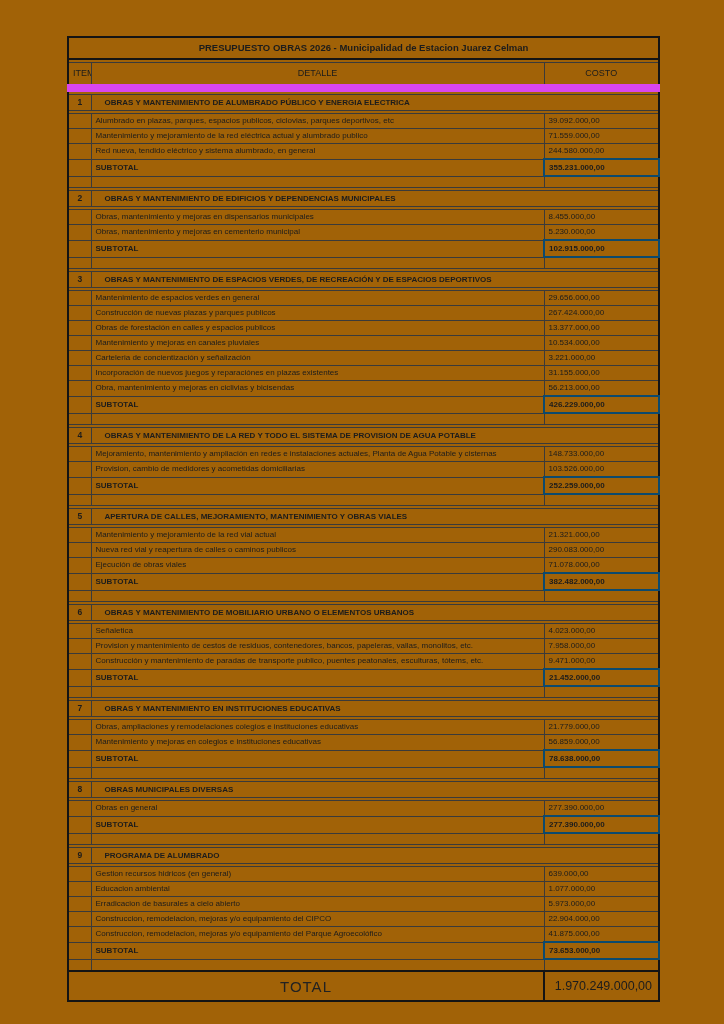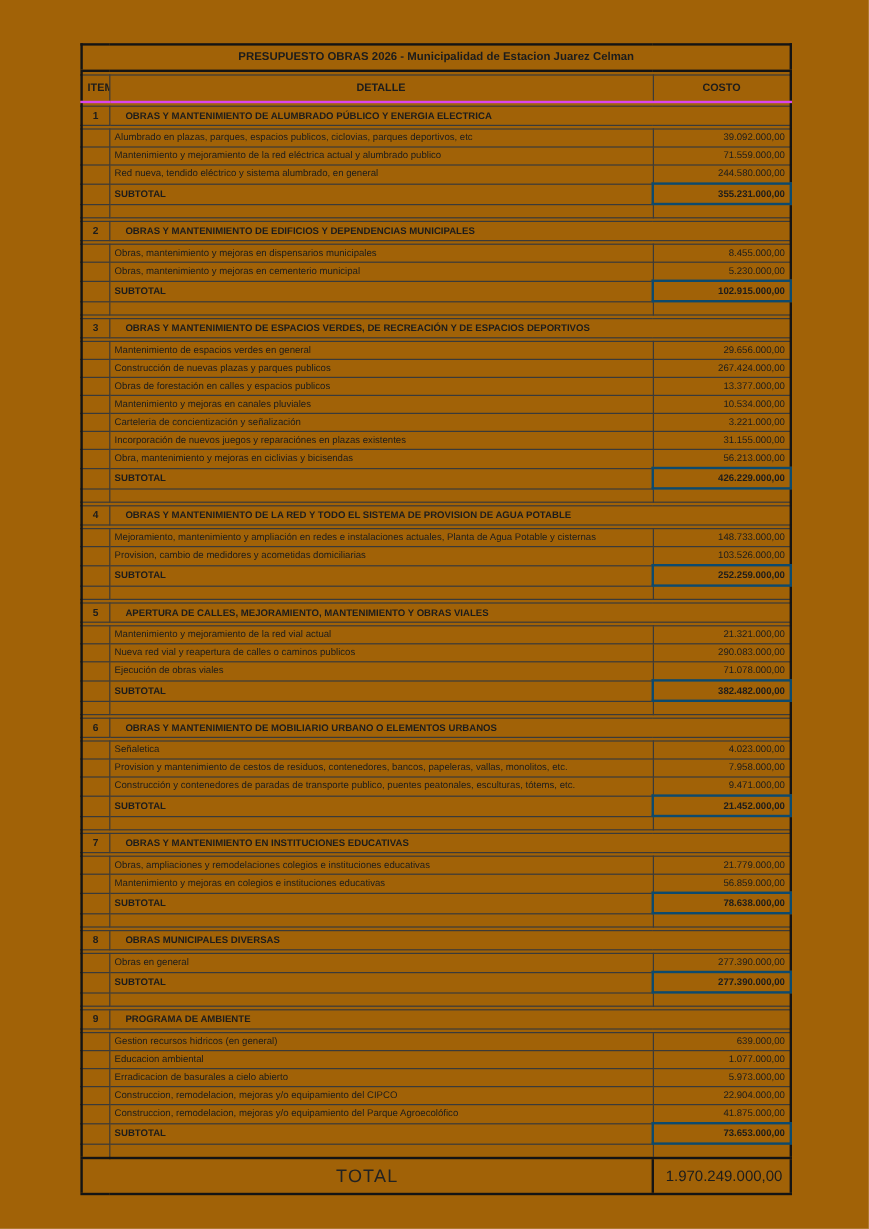--- a/index.html
+++ b/index.html
@@ -25,28 +25,28 @@
     color:#1c1c1c;
     overflow:hidden;white-space:nowrap;
     vertical-align:middle;
   }
   tr.title-row td{
     height:20px;font-size:9.5px;font-weight:bold;text-align:center;
     border-bottom:2px solid #141414;
   }
   tr.gap-row td{height:2px;padding:0;border-left:none;border-right:none;}
   tr.colhead-row td{
-    height:21px;font-size:9px;font-weight:bold;text-align:center;
-    border-bottom:2px solid #d946ef;
+    height:21px;font-size:9px;font-weight:normal;text-align:center;
+    border-bottom:8px solid #d946ef;
   }
   tr.section-row td{height:15px;font-weight:bold;}
   tr.section-row td.item-cell{text-align:center;font-size:8.5px;}
   tr.section-row td.section-title-cell{font-size:8px;padding-left:13px;}
   tr.detail-row td{height:14px;}
-  td.cost-cell{text-align:right;}
+  td.cost-cell{text-align:left;}
   tr.subtotal-row td{height:15px;font-weight:bold;}
   tr.subtotal-row td.subtotal-value-cell{border:2px solid #0c4a6e;}
   tr.spacer-row td{height:10px;}
   tr.total-row td{
     height:28px;
     border-top:2px solid #141414;border-bottom:2px solid #141414;
   }
   tr.total-row td.total-label-cell{font-size:15px;text-align:center;letter-spacing:1px;color:#222;}
   tr.total-row td.total-value-cell{font-size:12.5px;text-align:right;border-left:2px solid #141414;padding-right:6px;}
 </style>
@@ -274,21 +274,21 @@
           <td class="det-cell">Señaletica</td>
           <td class="cost-cell">4.023.000,00</td>
         </tr>
         <tr class="detail-row">
           <td class="item-cell"></td>
           <td class="det-cell">Provision y mantenimiento de cestos de residuos, contenedores, bancos, papeleras, vallas, monolitos, etc.</td>
           <td class="cost-cell">7.958.000,00</td>
         </tr>
         <tr class="detail-row">
           <td class="item-cell"></td>
-          <td class="det-cell">Construcción y contenedores de paradas de transporte publico, puentes peatonales, esculturas, tótems, etc.</td>
+          <td class="det-cell">Construcción y mantenimiento de paradas de transporte publico, puentes peatonales, esculturas, tótems, etc.</td>
           <td class="cost-cell">9.471.000,00</td>
         </tr>
         <tr class="subtotal-row">
           <td class="item-cell"></td>
           <td class="det-cell">SUBTOTAL</td>
           <td class="cost-cell subtotal-value-cell">21.452.000,00</td>
         </tr>
         <tr class="spacer-row">
           <td class="item-cell"></td>
           <td class="det-cell"></td>
@@ -347,21 +347,21 @@
         <tr class="spacer-row">
           <td class="item-cell"></td>
           <td class="det-cell"></td>
           <td class="cost-cell"></td>
         </tr>
         <tr class="gap-row">
           <td class="" colspan="3"></td>
         </tr>
         <tr class="section-row">
           <td class="item-cell">9</td>
-          <td class="section-title-cell" colspan="2">PROGRAMA DE AMBIENTE</td>
+          <td class="section-title-cell" colspan="2">PROGRAMA DE ALUMBRADO</td>
         </tr>
         <tr class="gap-row">
           <td class="" colspan="3"></td>
         </tr>
         <tr class="detail-row">
           <td class="item-cell"></td>
           <td class="det-cell">Gestion recursos hidricos (en general)</td>
           <td class="cost-cell">639.000,00</td>
         </tr>
         <tr class="detail-row">

